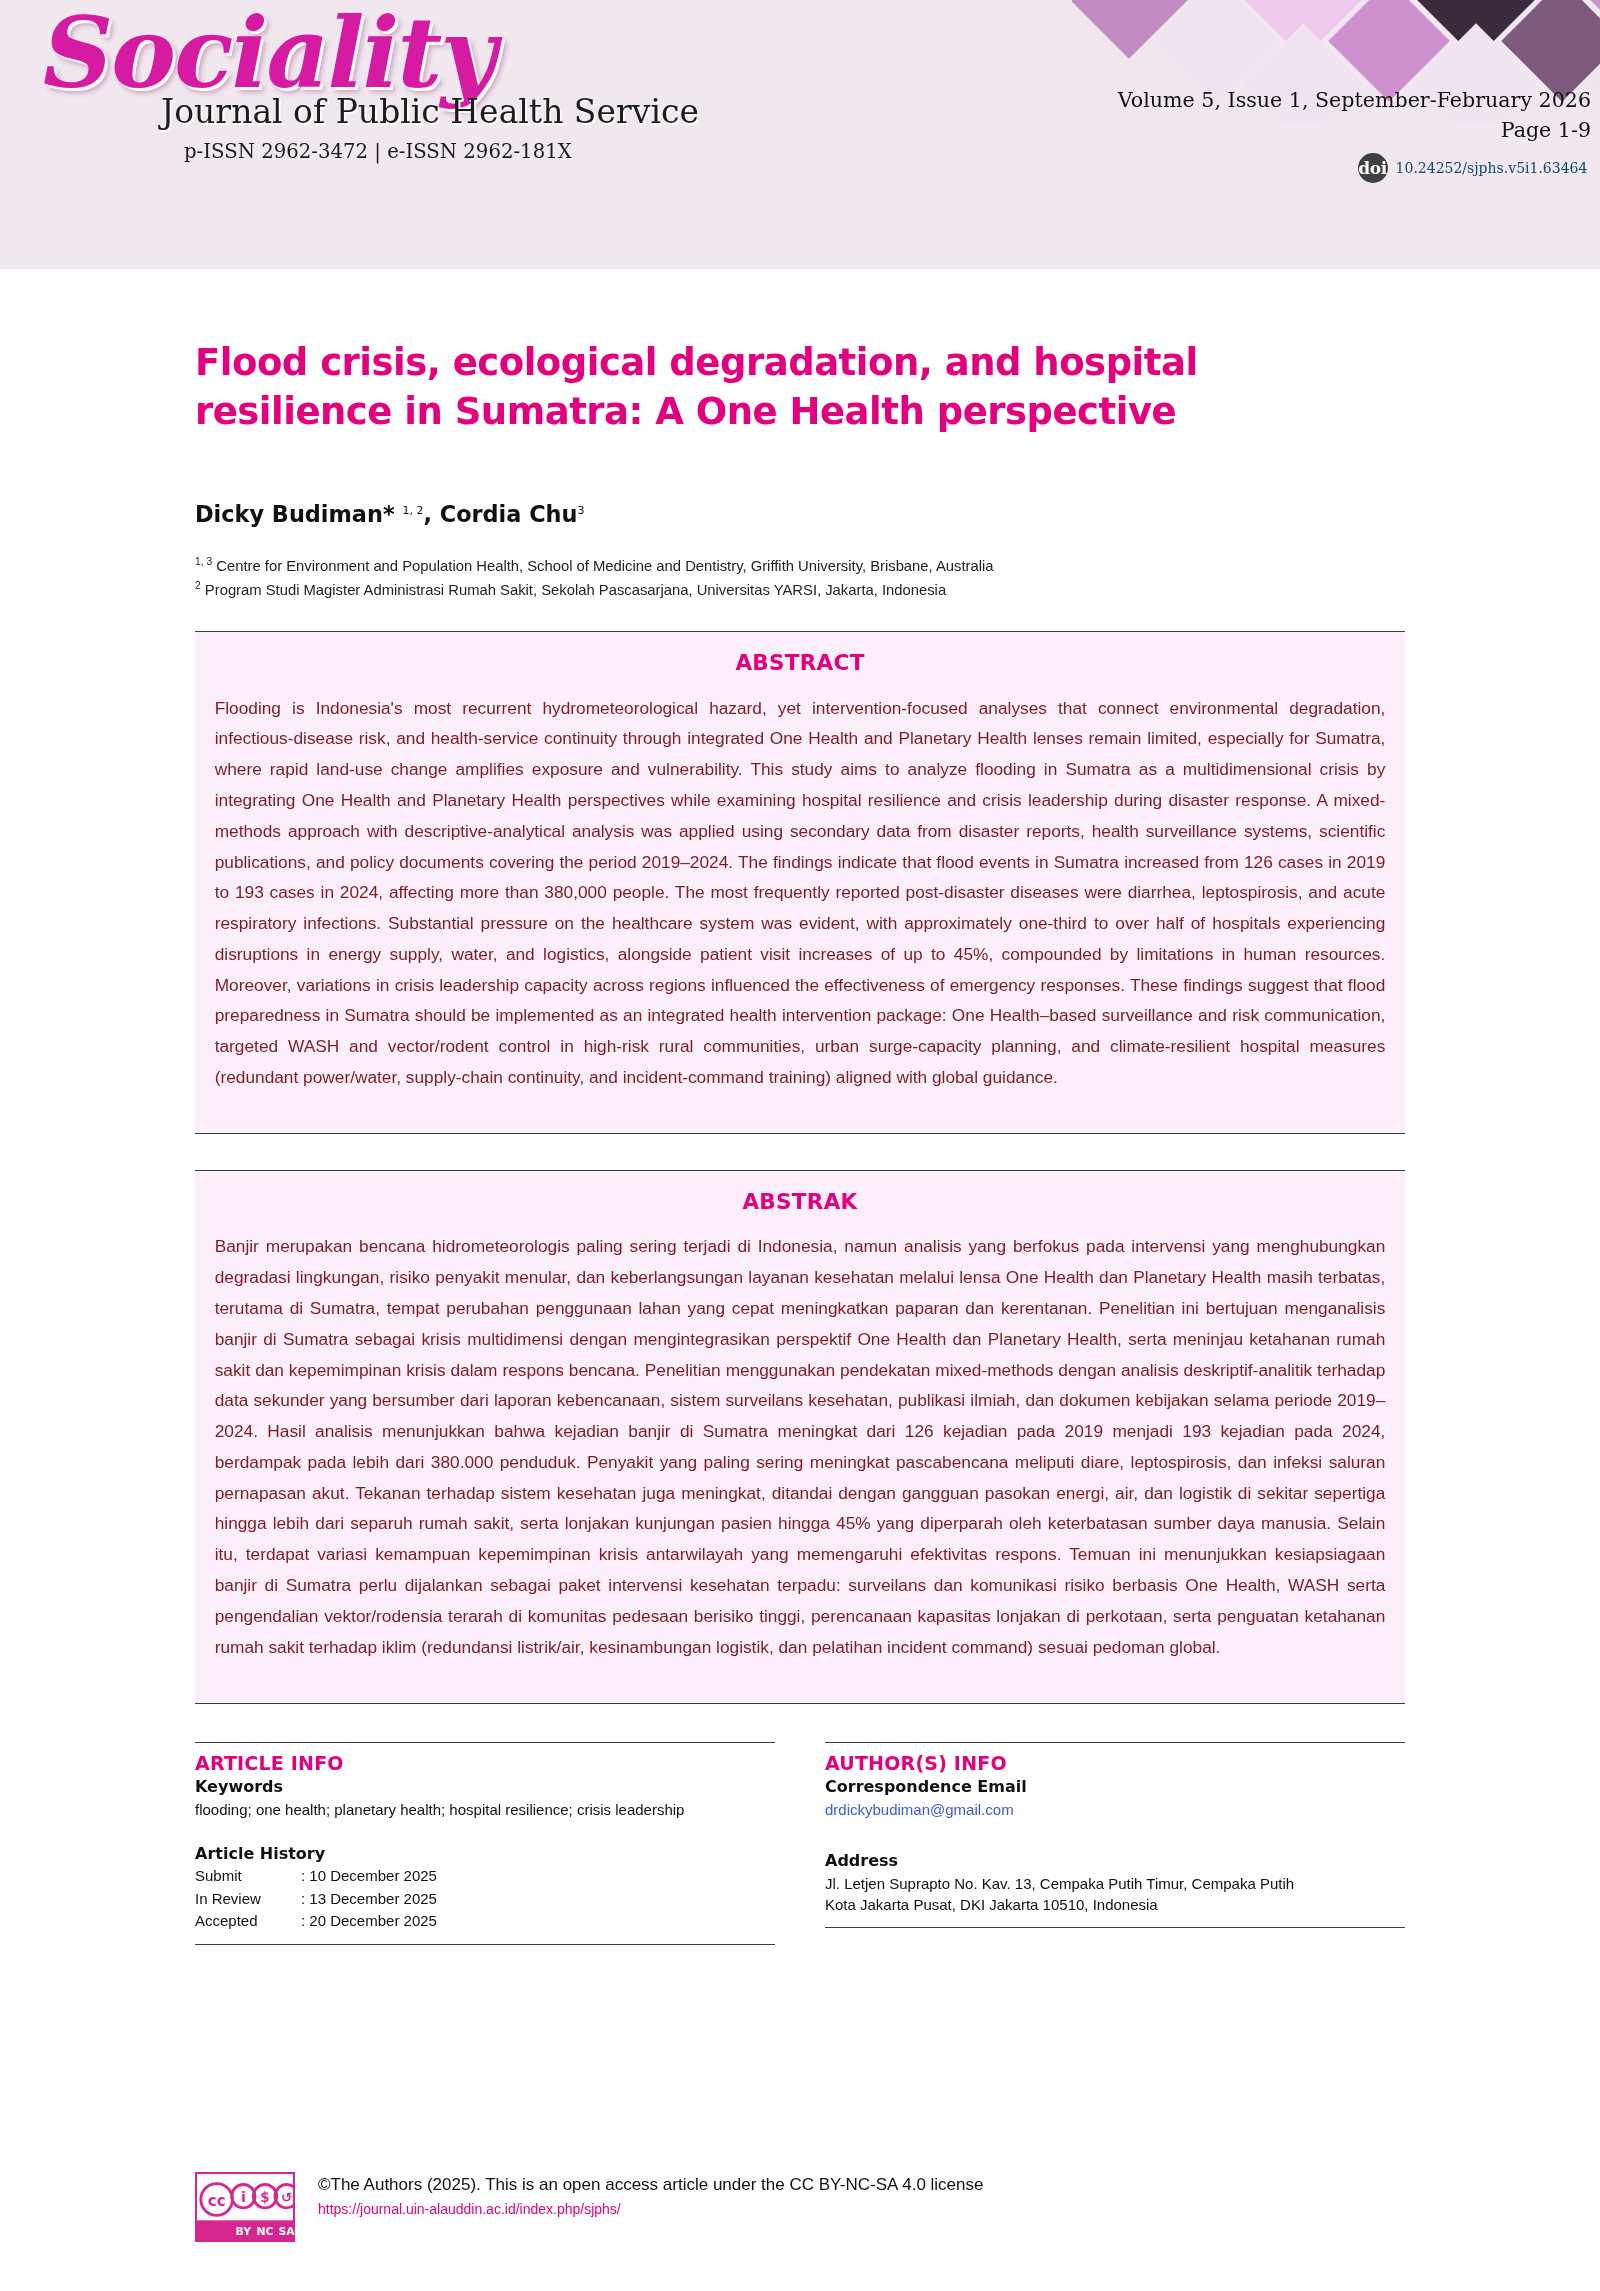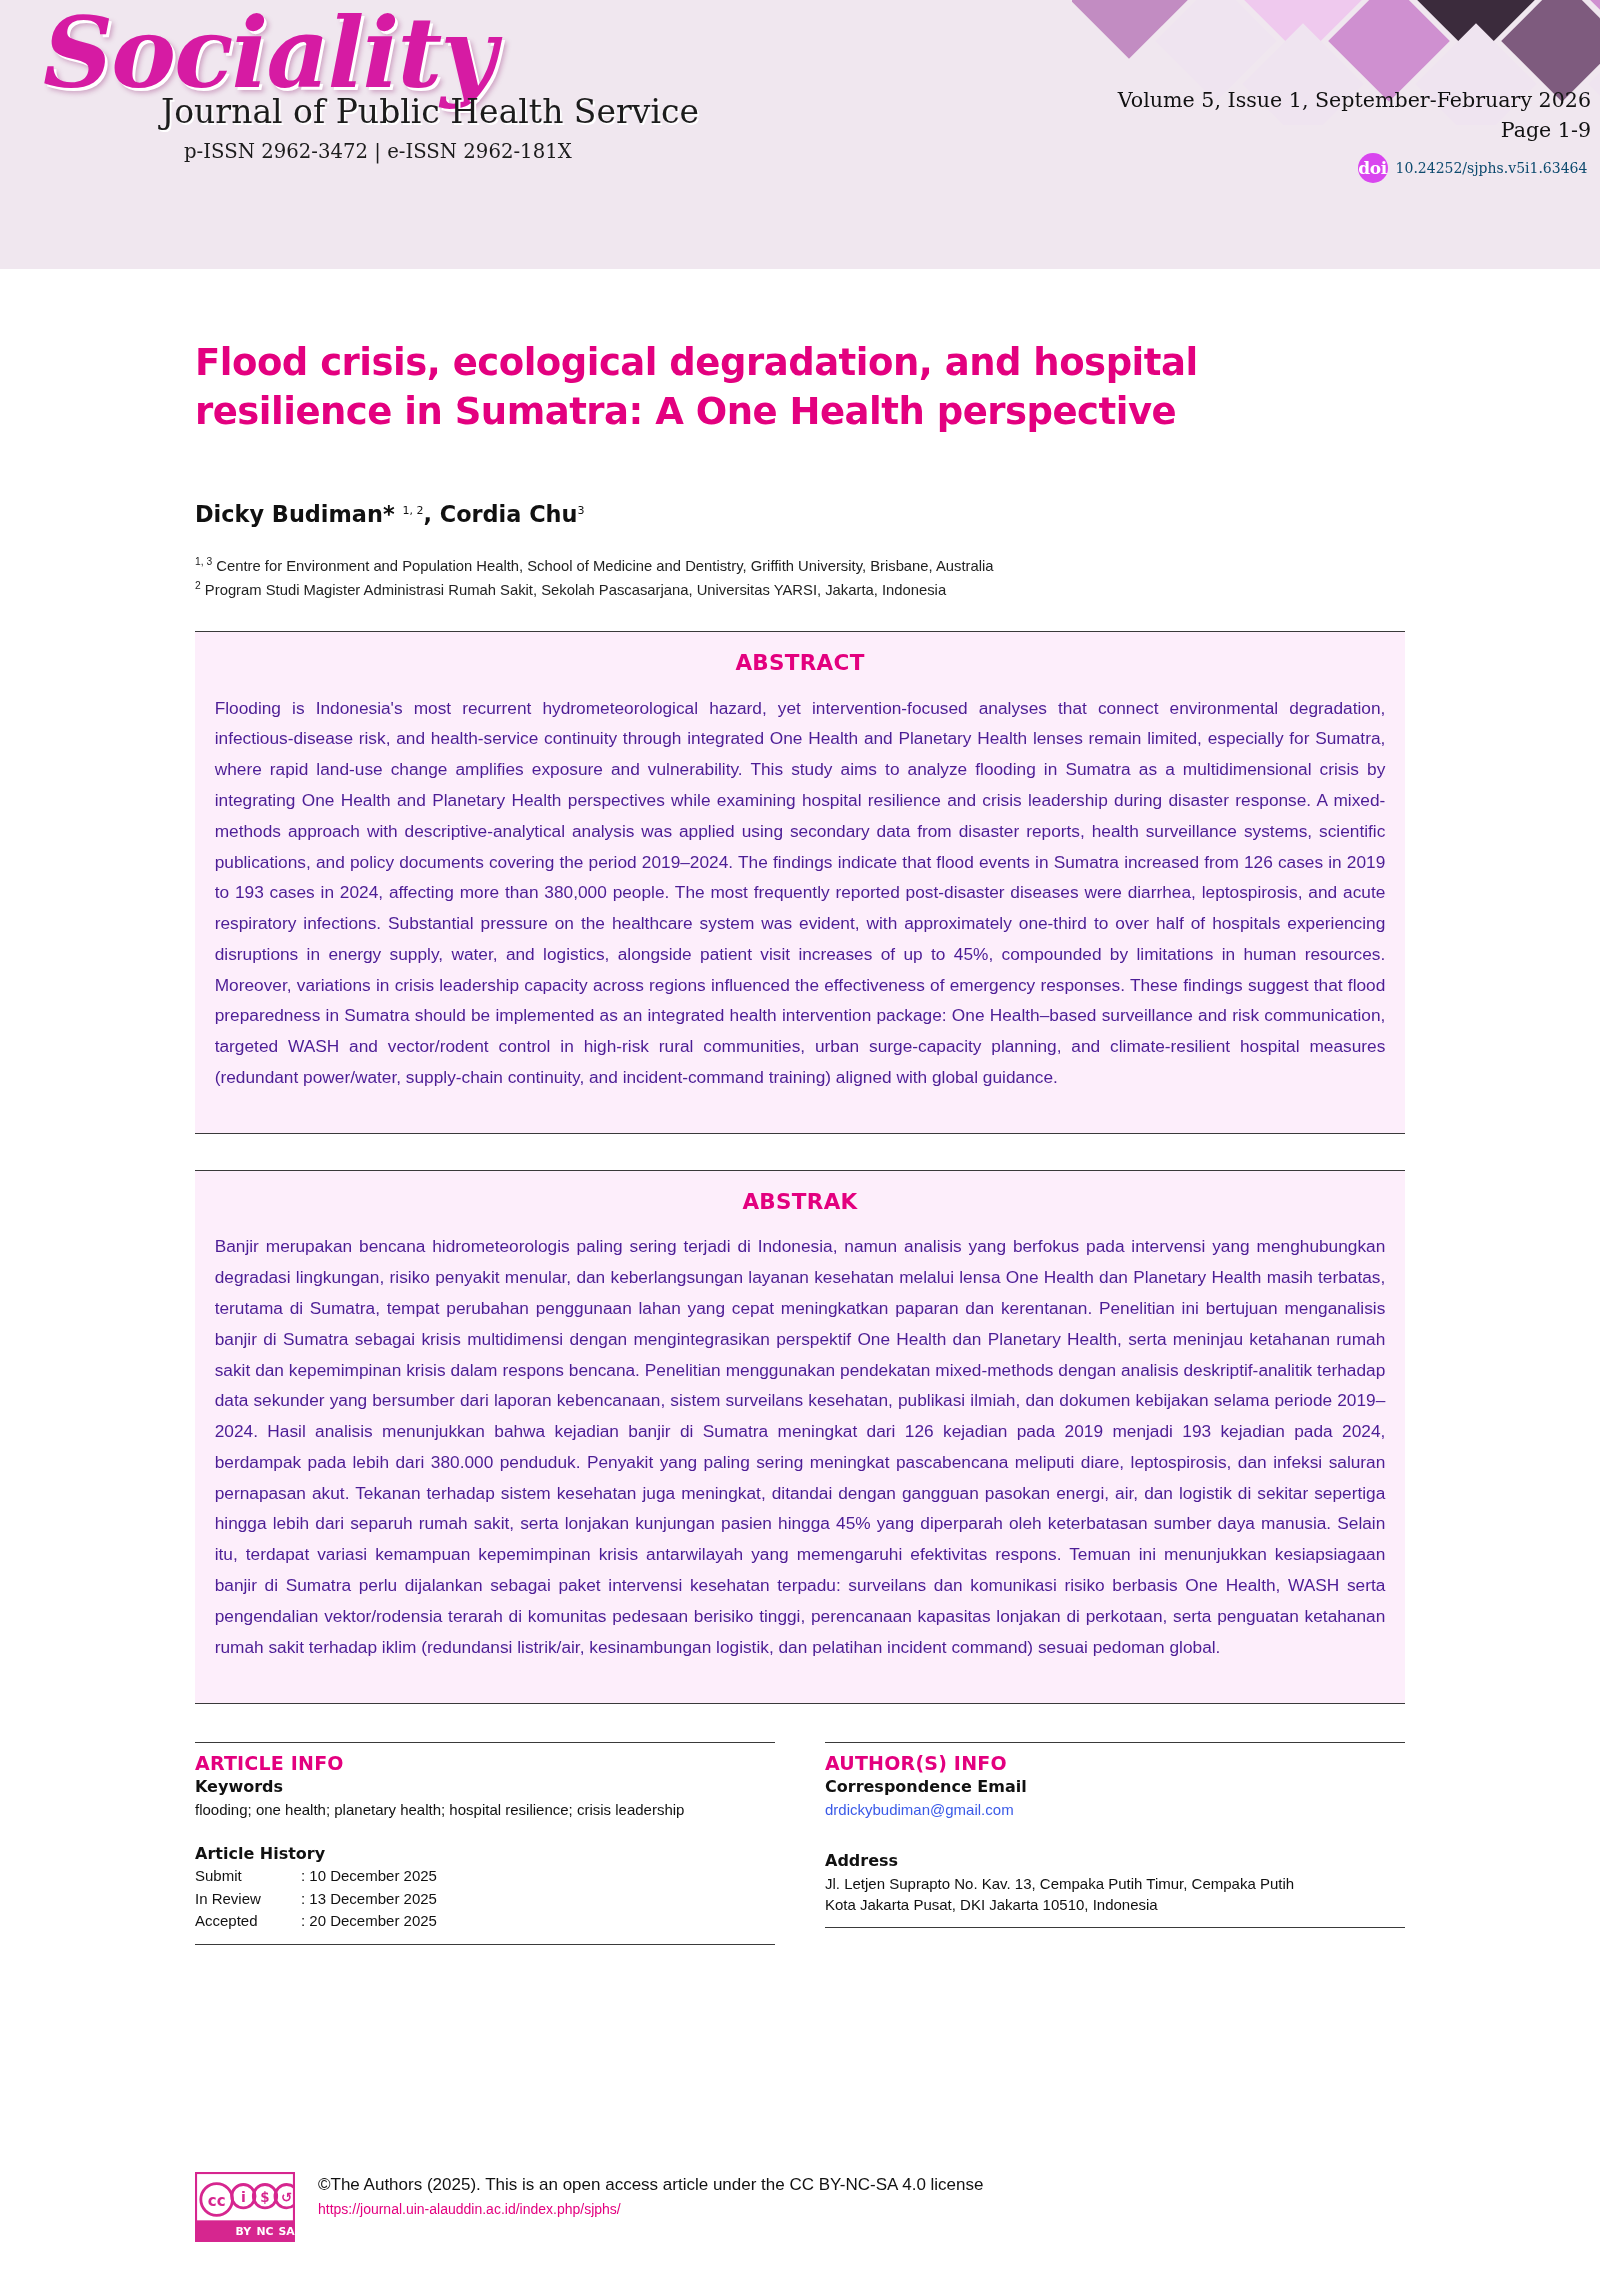--- a/index.html
+++ b/index.html
@@ -92,21 +92,21 @@
     align-items: center;
     justify-content: flex-end;
     gap: 8px;
     margin-top: 7.2px;
     padding-right: 3.6px;
   }
   .doi-badge {
     width: 30px;
     height: 30px;
     border-radius: 50%;
-    background: #d946ef;
+    background: #404040;
     color: #ffffff;
     font-family: "DejaVu Serif", serif;
     font-weight: 700;
     font-size: 17px;
     display: flex;
     align-items: center;
     justify-content: center;
     letter-spacing: -0.4px;
   }
   .doi-text {
@@ -165,21 +165,21 @@
     font-size: 21.5px;
     color: #e3007f;
     letter-spacing: 0.3px;
     margin-bottom: 12.5px;
     text-align: center;
   }
   .abs-body {
     font-size: 17.3px;
     line-height: 1.78;
     text-align: justify;
-    color: #4c1d95;
+    color: #7f1d1d;
   }
   .abs-body.id { font-style: normal; }
 
   
   .info-grid {
     display: flex;
     margin-top: 38px;
     gap: 50px;
   }
   .info-col { flex: 1; }

